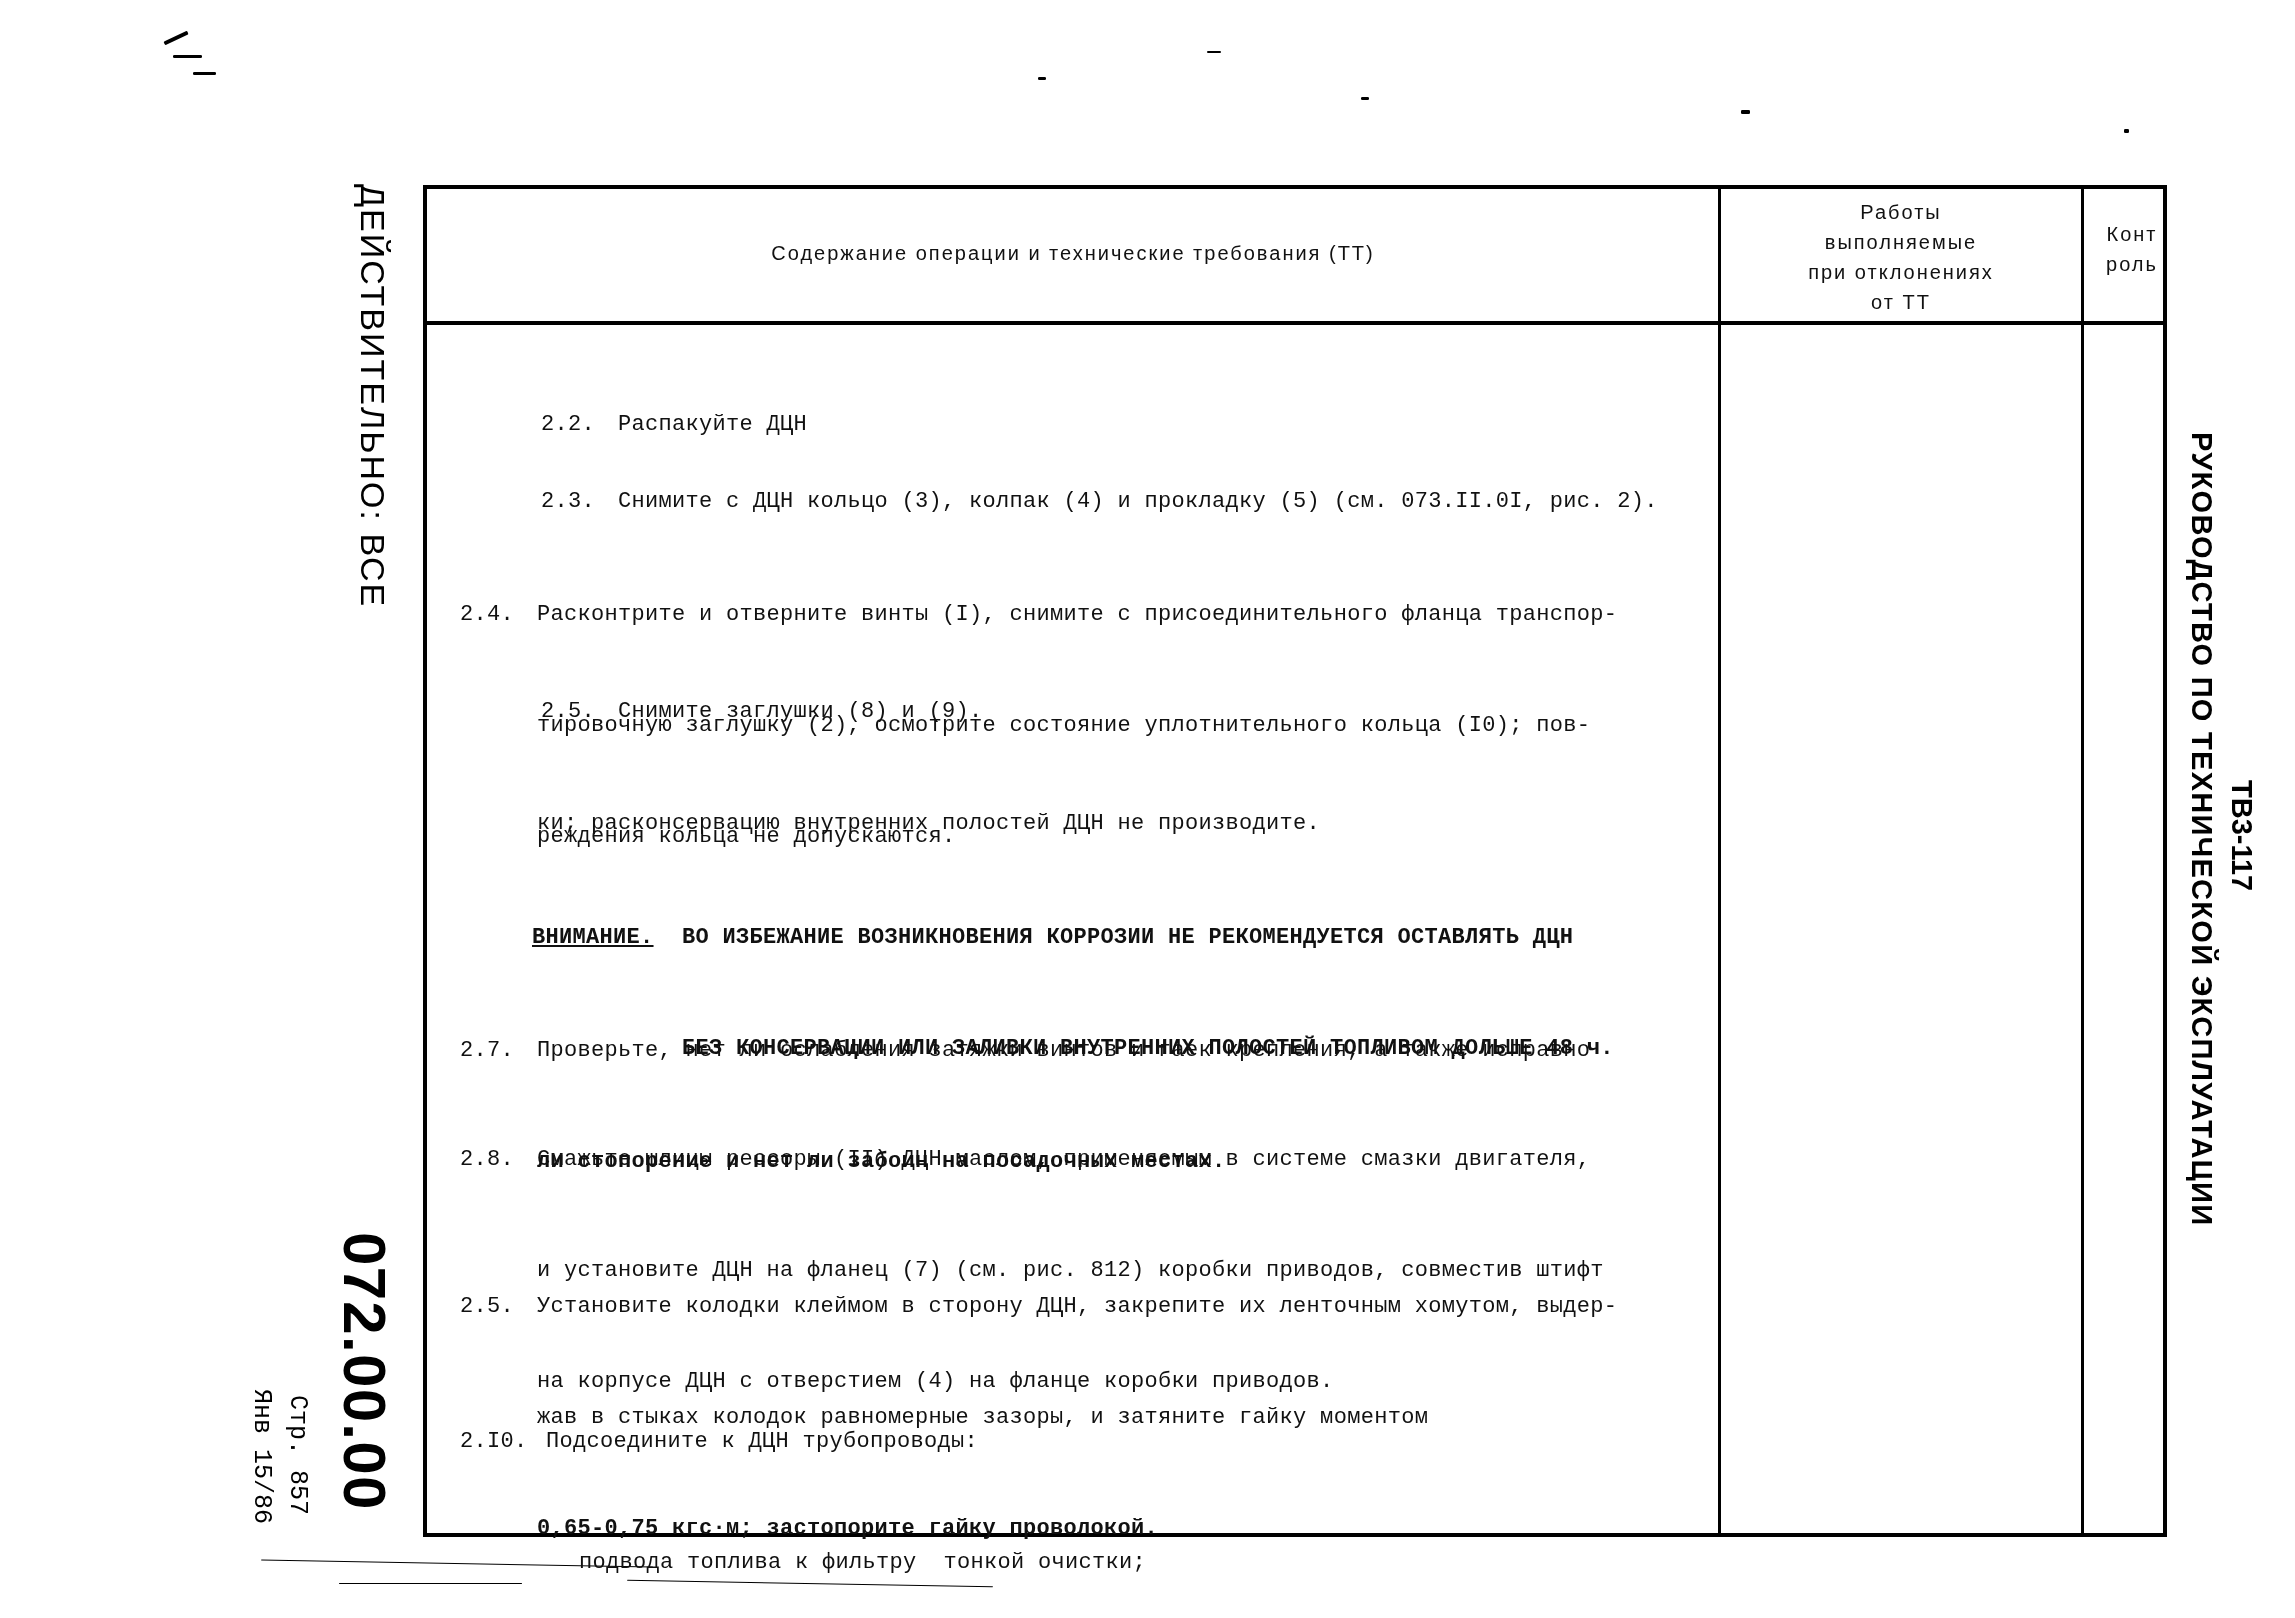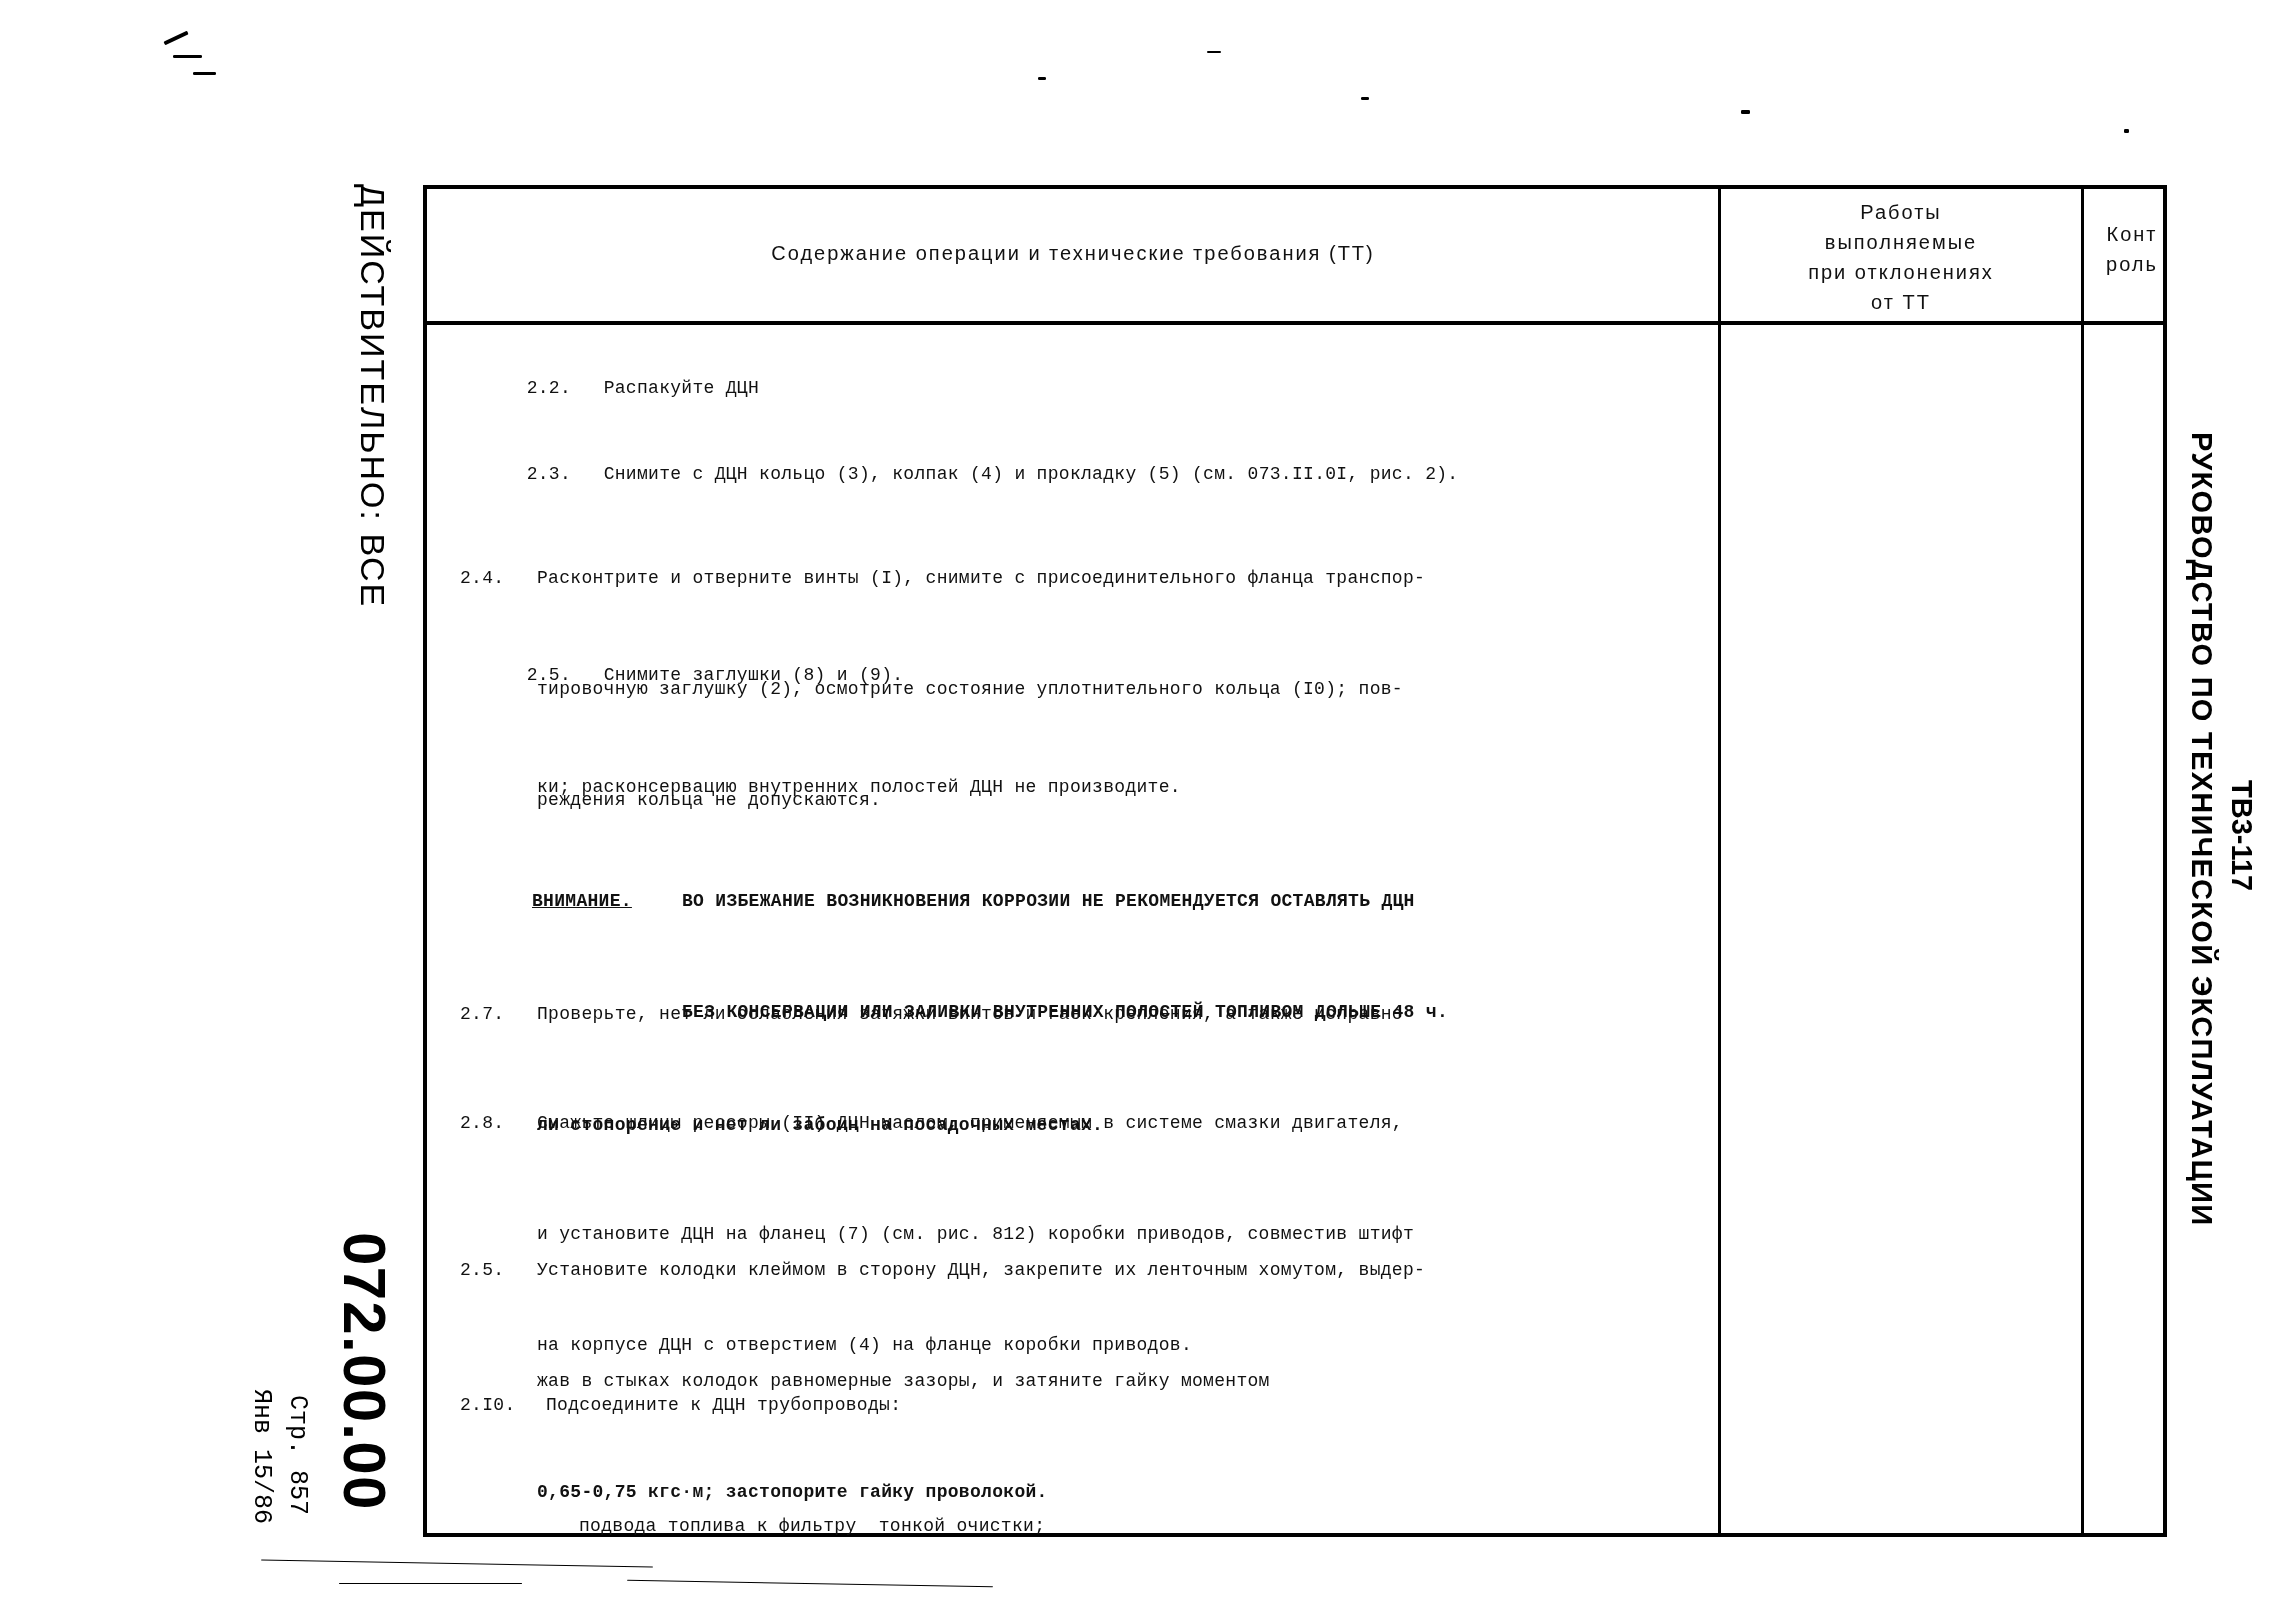--- a/index.html
+++ b/index.html
@@ -11,22 +11,22 @@
 
   
   .frame { position:absolute; left:423px; top:185px; width:1744px; height:1352px;
            border:4.6px solid #000; box-sizing:border-box; }
   .vline { position:absolute; top:185px; width:3.3px; height:1352px; background:#000; }
   .hline { position:absolute; left:423px; width:1744px; height:3.9px; background:#000; }
 
   .hdr { position:absolute; font-family:"Liberation Sans", sans-serif; font-size:20px;
          letter-spacing:2px; text-align:center; line-height:30px; color:#111; }
 
-  .body-text { position:absolute; font-family:"Liberation Mono", monospace; font-size:18px;
-               line-height:37px; color:#111; white-space:pre; letter-spacing:0.3px; }
+  .body-text { position:absolute; font-family:"Liberation Mono", monospace; font-size:22px;
+               line-height:37px; color:#111; white-space:pre; letter-spacing:0.3px;margin-top:36px; }
   .item { position:absolute; left:0; }
   .num { display:inline-block; width:77px; }
   .bold { font-weight:bold; }
   .underline { text-decoration:underline; }
 
   .rot-left { position:absolute; transform-origin:left top; transform:rotate(90deg);
               white-space:nowrap; }
   .rot-right { position:absolute; transform-origin:left top; transform:rotate(90deg);
                white-space:nowrap; }
 </style>
@@ -76,21 +76,21 @@
     <div>Конт</div>
     <div>роль</div>
   </div>
 
   <div class="body-text" style="left:460px;top:0;">
 
     <div class="item" style="top:333px;">
       <span class="num">2.2.</span><span>Распакуйте ДЦН</span>
     </div>
 
-    <div class="item" style="top:419px;">
+    <div class="item" style="top:410px;">
       <span class="num">2.3.</span><span>Снимите с ДЦН кольцо (3), колпак (4) и прокладку (5) (см. 073.II.0I, рис. 2).</span>
     </div>
 
     <div class="item" style="top:486px;">
       <div><span class="num">2.4.</span><span>Расконтрите и отверните винты (I), снимите с присоединительного фланца транспор-</span></div>
       <div><span class="num"></span><span>тировочную заглушку (2), осмотрите состояние уплотнительного кольца (I0); пов-</span></div>
       <div><span class="num"></span><span>реждения кольца не допускаются.</span></div>
     </div>
 
     <div class="item" style="top:620px;">

